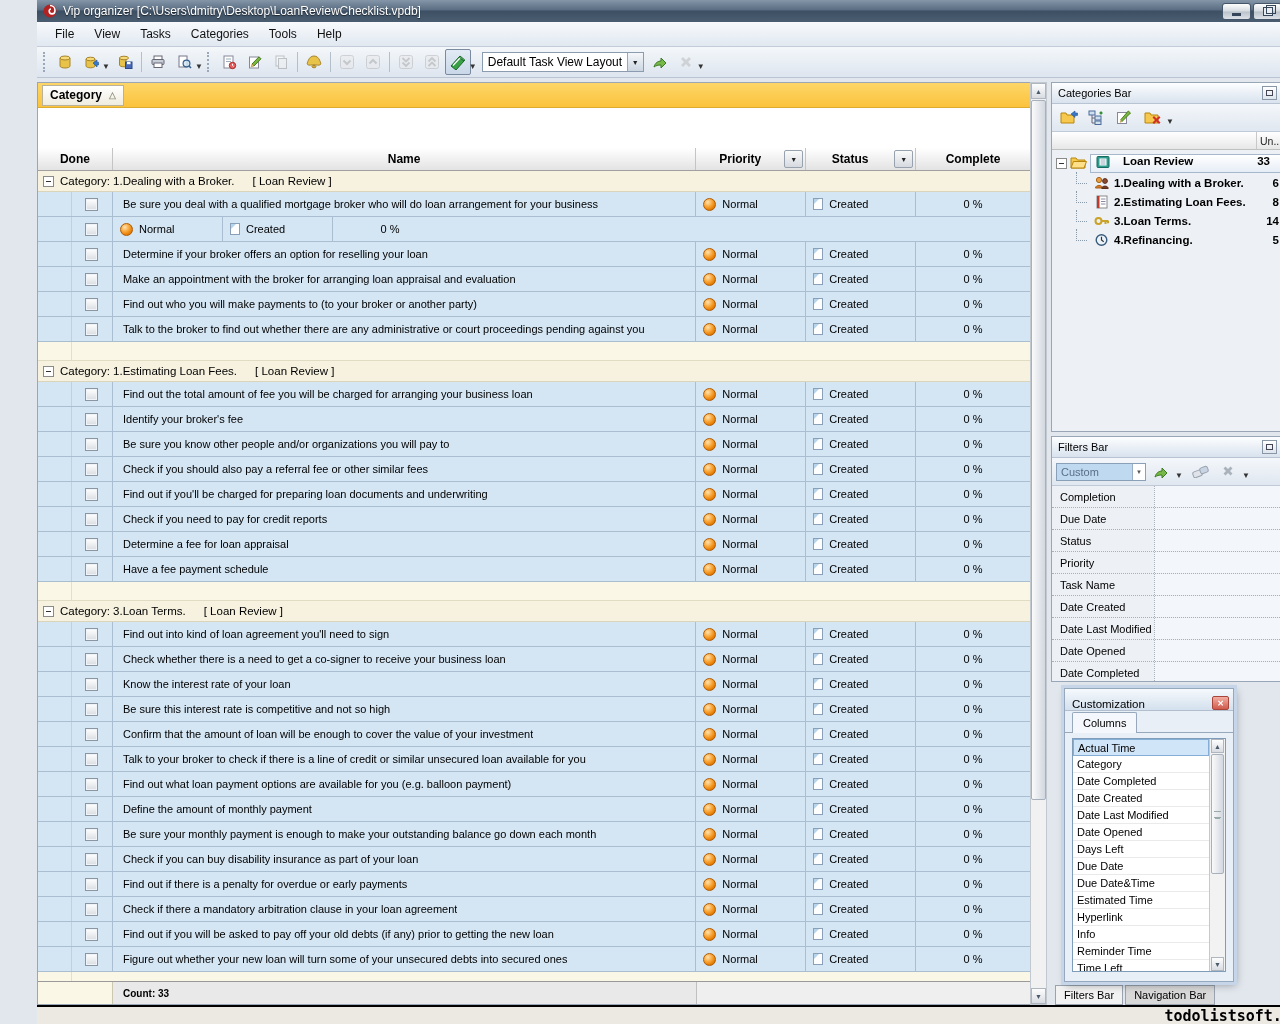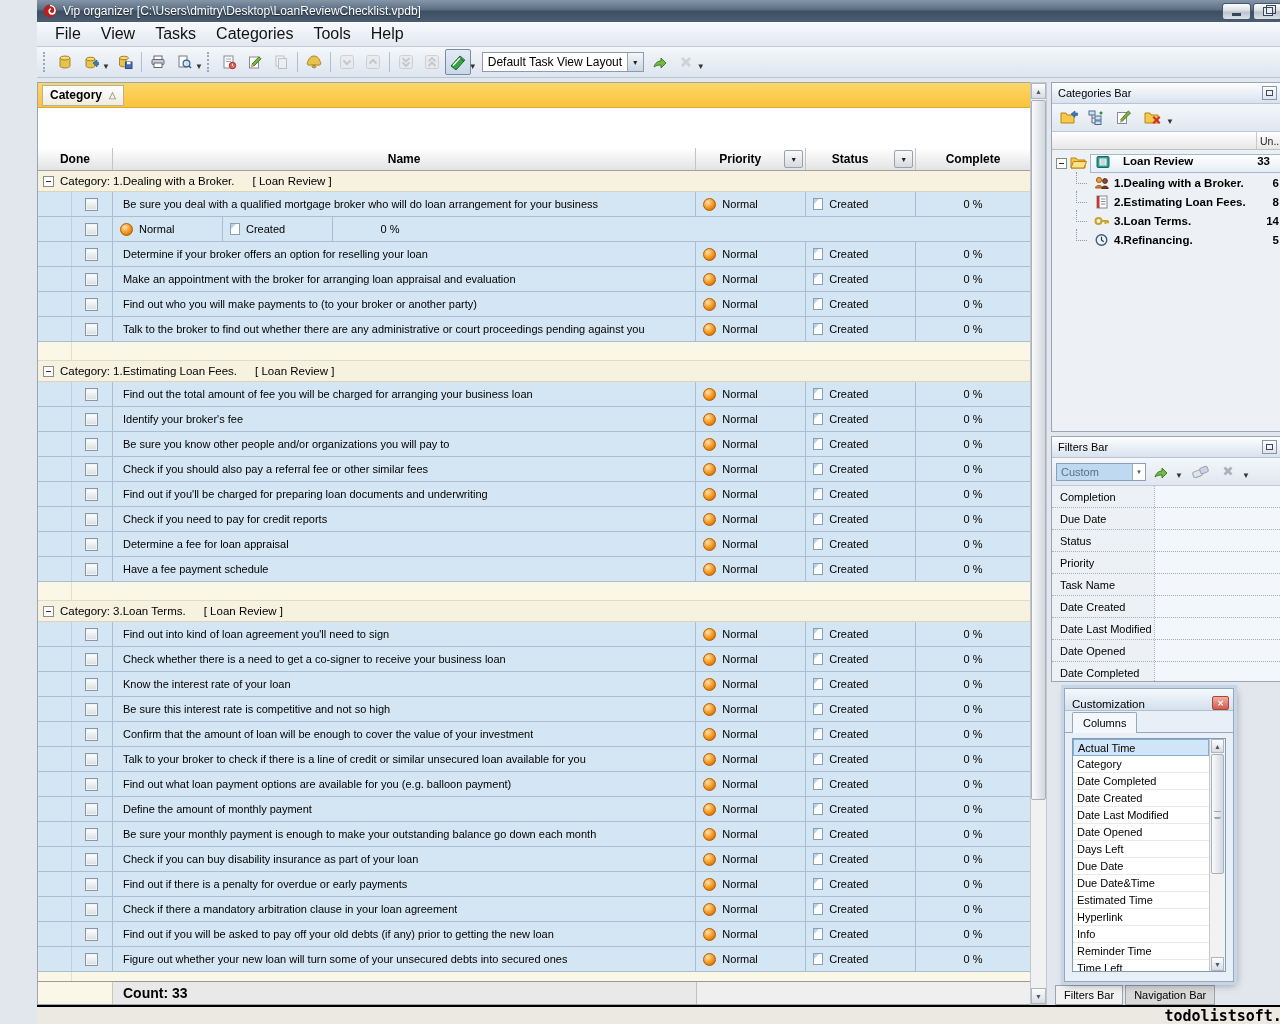--- a/index.html
+++ b/index.html
@@ -15,21 +15,21 @@
   .wbtn{width:29px;height:17px;margin-left:2px;border:1px solid #46566a;border-radius:3px;
     background:linear-gradient(#fdfdfd,#d6dbe1 48%,#b9c1ca 52%,#dde2e8);
     display:flex;align-items:center;justify-content:center;color:#35455a;font-size:10px;font-weight:bold;box-sizing:border-box;}
   .glyph-min{width:9px;height:3px;background:#35455a;margin-top:6px;}
   .glyph-restore{width:8px;height:7px;border:1px solid #35455a;position:relative;background:#e8ecf0;}
   .glyph-restore::before{content:"";position:absolute;left:2px;top:-3px;width:8px;height:7px;border:1px solid #35455a;}
 
   
   .menubar{height:24px;display:flex;align-items:center;background:linear-gradient(#f8fafd,#e1e8f1);
     border-bottom:1px solid #c3ccd8;padding-left:8px;}
-  .mitem{padding:3px 10px;font-size:16px;color:#111;}
+  .mitem{padding:3px 10px;font-size:12px;color:#111;}
 
   
   .toolbar{height:30px;display:flex;align-items:center;background:linear-gradient(#f4f7fa,#dde5ef);
     border-bottom:1px solid #bac4d2;padding:0 4px;}
   .tgrip{width:3px;height:20px;border-left:2px dotted #9aa8ba;margin:0 4px 0 2px;}
   .tsep{width:1px;height:20px;background:#b4bfcc;margin:0 3px;}
   .tbtn{width:24px;height:24px;display:flex;align-items:center;justify-content:center;border:1px solid transparent;border-radius:2px;flex:none;}
   .tbtn.pressed{border:1px solid #7a8aa0;background:linear-gradient(#e2ebf5,#c9d7e8);}
   .tbtn.disabled{opacity:.45;}
   .tbtn.disabled svg{filter:grayscale(1);}
@@ -75,21 +75,21 @@
   .td.prio{width:110px;padding-left:7px;gap:6px;}
   .pdot{width:13px;height:13px;border-radius:50%;border:1px solid #b05a00;flex:none;box-sizing:border-box;
     background:radial-gradient(circle at 35% 30%,#ffe2b0 0%,#f8a83c 40%,#e87e04 70%,#c96400 100%);}
   .td.status{width:110px;padding-left:7px;gap:6px;}
   .page{width:10px;height:12px;background:#fff;border:1px solid #8aa0b8;position:relative;flex:none;box-sizing:border-box;}
   .page::before{content:"";position:absolute;left:0;top:0;border-top:5px solid #b6d4ec;border-right:5px solid transparent;}
   .td.comp{width:114px;justify-content:center;border-right:none;}
   .spacer-row{height:18px;background:#FAF7E6;border-bottom:1px solid #E0DCC4;position:relative;}
   .spacer-row::before{content:"";position:absolute;left:33px;top:0;bottom:0;width:1px;background:#E4E0C8;}
 
-  .count-row{height:22px;display:flex;border-top:1px solid #9a9a9a;font-size:14px;flex:none;}
+  .count-row{height:22px;display:flex;border-top:1px solid #9a9a9a;font-size:10px;flex:none;}
   .count-left{width:75px;background:#FAF7E6;border-right:1px solid #ccc8b0;box-sizing:border-box;}
   .count-main{width:584px;background:#E9E9E9;display:flex;align-items:center;padding-left:10px;
     font-weight:bold;border-right:1px solid #c0c0c0;box-sizing:border-box;}
   .count-rest{flex:1;background:#EFEFEF;}
 
   
   .vscroll{width:17px;background:#F1F1F1;border:1px solid #c2c8d0;display:flex;flex-direction:column;align-items:center;box-sizing:border-box;}
   .sarrow{width:15px;height:16px;background:linear-gradient(#fdfdfd,#d8dce2);border:1px solid #aeb6c0;
     display:flex;align-items:center;justify-content:center;font-size:7px;color:#4a5a6a;box-sizing:border-box;flex:none;}
   .sthumb{width:15px;height:700px;margin-top:1px;background:linear-gradient(90deg,#fafafa,#d2d8e0);

